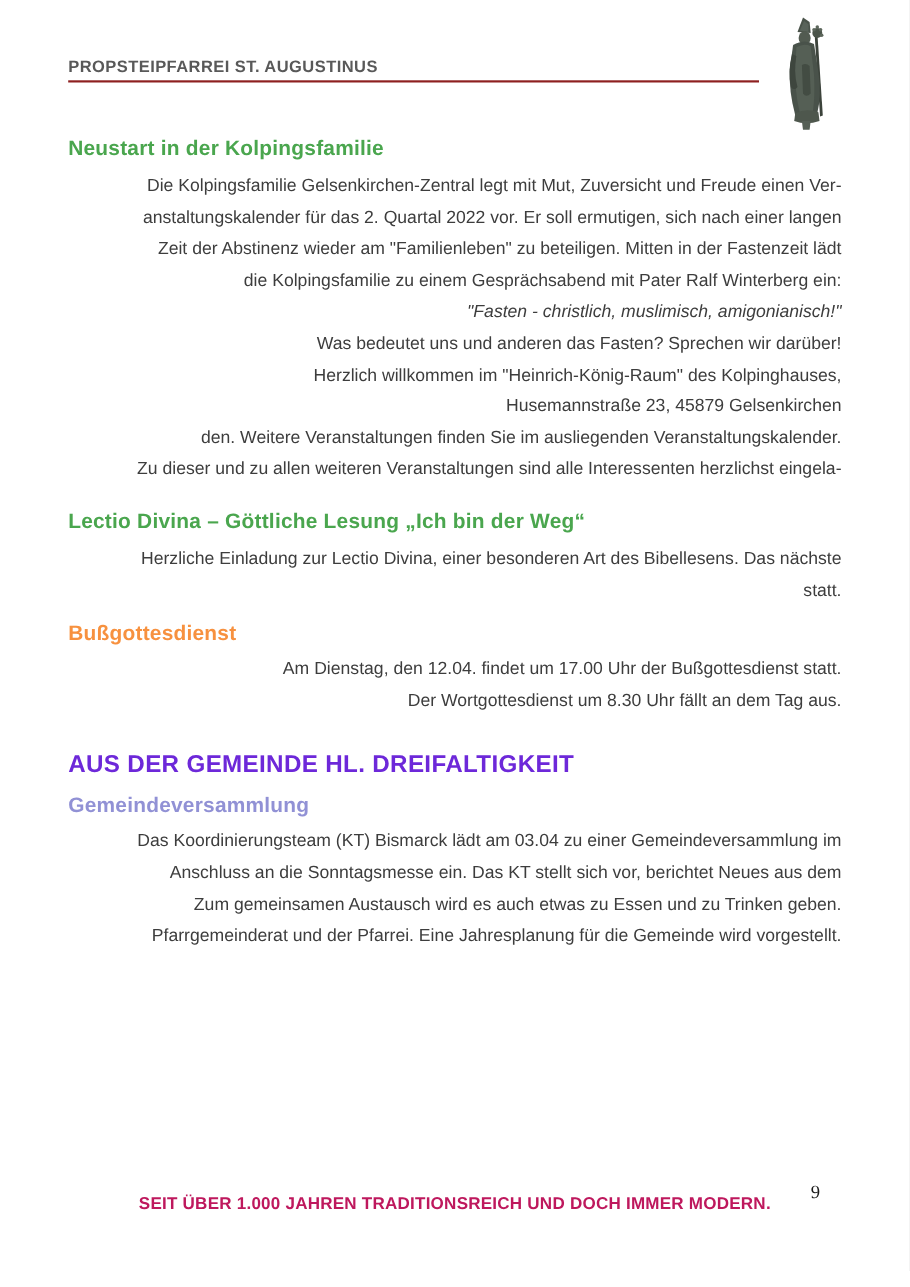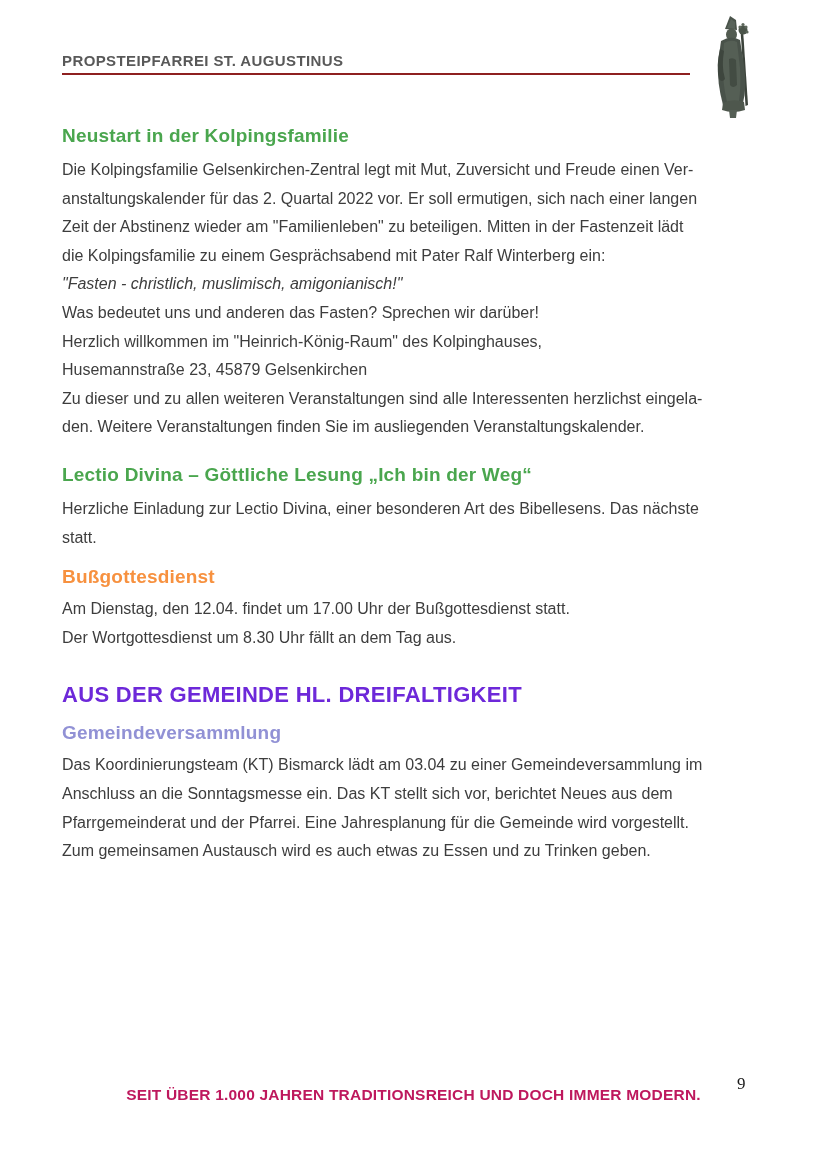--- a/index.html
+++ b/index.html
@@ -46,21 +46,21 @@
   .h-big {
     font-size:22px;
     font-weight:bold;
     letter-spacing:0.3px;
   }
   .h-big.orange { color:#f7913f; margin-top:30px; }
   .h-big.lav    { color:#6d28d9; margin-top:30px; }
   .h-small.mt20 { margin-top:22px; }
 
   
-  .para { margin-top:9px; }
+  .para { margin-top:9px;text-align:right; }
   .para.tight { margin-top:7px; }
   .line {
     font-size:16px;
     line-height:28.6px;
     color:#3d3d3d;
     white-space:nowrap;
   }
   .line.italic { font-style:italic; }
 
   
@@ -122,43 +122,43 @@
     <div class="h-small green">Neustart in der Kolpingsfamilie</div>
     <div class="para">
       <div class="line">Die Kolpingsfamilie Gelsenkirchen-Zentral legt mit Mut, Zuversicht und Freude einen Ver-</div>
       <div class="line">anstaltungskalender für das 2. Quartal 2022 vor. Er soll ermutigen, sich nach einer langen</div>
       <div class="line">Zeit der Abstinenz wieder am "Familienleben" zu beteiligen. Mitten in der Fastenzeit lädt</div>
       <div class="line">die Kolpingsfamilie zu einem Gesprächsabend mit Pater Ralf Winterberg ein:</div>
       <div class="line italic">"Fasten - christlich, muslimisch, amigonianisch!"</div>
       <div class="line">Was bedeutet uns und anderen das Fasten? Sprechen wir darüber!</div>
       <div class="line">Herzlich willkommen im "Heinrich-König-Raum" des Kolpinghauses,</div>
       <div class="line">Husemannstraße 23, 45879 Gelsenkirchen</div>
+      <div class="line">den. Weitere Veranstaltungen finden Sie im ausliegenden Veranstaltungskalender.</div>
       <div class="line">Zu dieser und zu allen weiteren Veranstaltungen sind alle Interessenten herzlichst eingela-</div>
-      <div class="line">den. Weitere Veranstaltungen finden Sie im ausliegenden Veranstaltungskalender.</div>
     </div>
 
     <div class="h-small green mt20">Lectio Divina – Göttliche Lesung „Ich bin der Weg“</div>
     <div class="para">
       <div class="line">Herzliche Einladung zur Lectio Divina, einer besonderen Art des Bibellesens. Das nächste</div>
       <div class="line">statt.</div>
     </div>
 
     <div class="h-small orange">Bußgottesdienst</div>
     <div class="para tight">
       <div class="line">Am Dienstag, den 12.04. findet um 17.00 Uhr der Bußgottesdienst statt.</div>
       <div class="line">Der Wortgottesdienst um 8.30 Uhr fällt an dem Tag aus.</div>
     </div>
 
     <div class="h-big lav">AUS DER GEMEINDE HL. DREIFALTIGKEIT</div>
     <div class="h-small lav">Gemeindeversammlung</div>
     <div class="para tight">
       <div class="line">Das Koordinierungsteam (KT) Bismarck lädt am 03.04 zu einer Gemeindeversammlung im</div>
       <div class="line">Anschluss an die Sonntagsmesse ein. Das KT stellt sich vor, berichtet Neues aus dem</div>
+      <div class="line">Zum gemeinsamen Austausch wird es auch etwas zu Essen und zu Trinken geben.</div>
       <div class="line">Pfarrgemeinderat und der Pfarrei. Eine Jahresplanung für die Gemeinde wird vorgestellt.</div>
-      <div class="line">Zum gemeinsamen Austausch wird es auch etwas zu Essen und zu Trinken geben.</div>
     </div>
 
   </div>
 
   <div class="footer-motto">SEIT ÜBER 1.000 JAHREN TRADITIONSREICH UND DOCH IMMER MODERN.</div>
   <div class="page-number">9</div>
 
 </div>
 
 </body></html>

